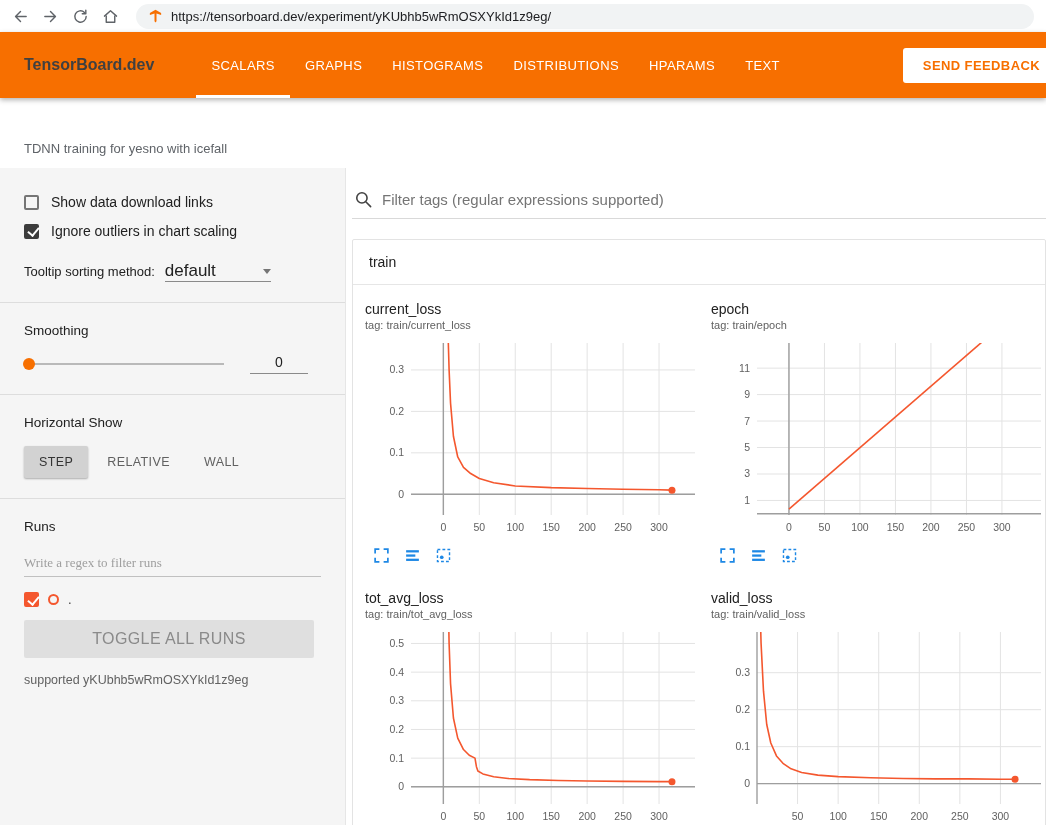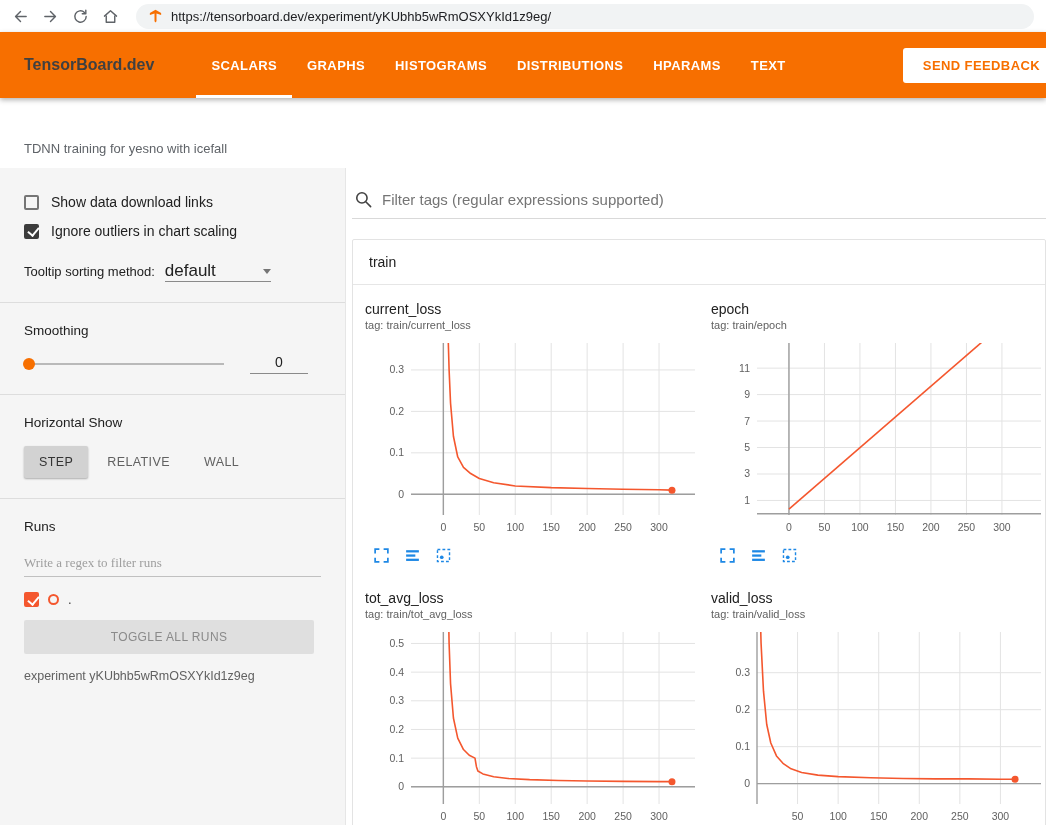--- a/index.html
+++ b/index.html
@@ -12,21 +12,21 @@
   .nav-ic{width:17px;height:17px;flex:none;cursor:pointer}
   .addr{flex:1;height:25px;background:#f1f3f4;border-radius:13px;display:flex;align-items:center;
     gap:8px;padding:0 12px;margin-left:4px;cursor:text}
   .addr-url{font-size:13px;color:#202124;white-space:nowrap}
 
   
   .tb-header{height:66px;background:var(--accent);display:flex;align-items:stretch;
     padding-left:24px;box-shadow:0 2px 5px rgba(0,0,0,.3);position:relative;z-index:5}
   .brand{align-self:center;color:#404040;font-size:16px;font-weight:700;white-space:nowrap}
   .tabs{display:flex;margin-left:42px}
-  .tab{color:#fff;font-size:13px;font-weight:700;letter-spacing:.4px;display:flex;align-items:center;
+  .tab{color:#fff;font-size:13px;font-weight:400;letter-spacing:.4px;display:flex;align-items:center;
     padding:0 15px;position:relative;cursor:pointer;white-space:nowrap}
   .tab.active::after{content:"";position:absolute;left:0;right:0;bottom:0;height:3px;background:#fff}
   .feedback-btn{align-self:center;margin-left:auto;margin-right:-14px;background:#fff;color:var(--accent);
     font-family:inherit;font-size:13px;font-weight:700;letter-spacing:.4px;padding:10px 20px;
     border:none;border-radius:3px;cursor:pointer;white-space:nowrap}
 
   .desc-bar{height:70px;display:flex;align-items:flex-end;padding:0 24px 12px;font-size:13px;color:#5f6368}
 
   .content{display:flex;height:657px}
 
@@ -54,21 +54,21 @@
   .axis-btns{display:flex;gap:4px;margin-bottom:2px}
   .axis-btn{font-family:inherit;font-size:12.5px;letter-spacing:.4px;color:#616161;border:none;
     background:transparent;padding:9px 15px;border-radius:2px;cursor:pointer}
   .axis-btn.active{background:#d2d2d2;color:#333;box-shadow:0 1px 2px rgba(0,0,0,.3)}
   .runs-filter{width:100%;border:none;border-bottom:1px solid #c0c0c0;background:transparent;
     font-family:Liberation Serif, serif;font-size:13px;color:#212121;padding:5px 0;outline:none}
   .runs-filter::placeholder{color:#9e9e9e}
   .run-row{display:flex;align-items:center;gap:9px;margin-top:15px;font-size:13px;color:#424242;cursor:pointer}
   .run-circle{width:11px;height:11px;border:2px solid var(--accent);border-radius:50%;flex:none}
   .toggle-all{margin-top:13px;width:290px;background:#dfdfdf;color:#8a8a8a;border:none;border-radius:2px;
-    font-family:inherit;font-size:12px;letter-spacing:.4px;padding:10px 0;text-align:center;cursor:pointer}
+    font-family:inherit;font-size:16px;letter-spacing:.4px;padding:10px 0;text-align:center;cursor:pointer}
   .exp-note{margin-top:15px;font-size:12.5px;color:#616161}
 
   
   .main{flex:1;padding:16px 0 0 6px;overflow:hidden;background:#fff}
   .filter-row{display:flex;align-items:center;gap:9px;padding:6px 12px 9px 2px;border-bottom:1px solid #d9d9d9}
   .filter-input{flex:1;border:none;outline:none;background:transparent;font-family:inherit;
     font-size:15px;color:#212121}
   .filter-input::placeholder{color:#757575}
   .card{margin-top:20px;border:1px solid #e3e3e3;border-radius:2px;background:#fff;min-height:600px}
   .card-header{padding:14px 16px;font-size:14px;border-bottom:1px solid #e6e6e6;cursor:pointer}
@@ -158,21 +158,21 @@
     <div class="side-label">Runs</div>
     <input class="runs-filter" placeholder="Write a regex to filter runs" style="">
     <div id="runs-list">
         <div class="run-row">
           <span class="cb checked" style="background: rgb(244, 87, 46); border-color: rgb(244, 87, 46);"></span>
           <span class="run-circle" style="border-color: rgb(244, 87, 46);"></span>
           <span>.</span>
         </div>
       </div>
     <button class="toggle-all">TOGGLE ALL RUNS</button>
-    <div class="exp-note">experiment yKUbhb5wRmOSXYkId1z9eg</div>
+    <div class="exp-note">supported yKUbhb5wRmOSXYkId1z9eg</div>
   </aside>
 
   <main class="main">
     <div class="filter-row">
       <svg width="19" height="19" viewBox="0 0 24 24">
         <circle cx="10" cy="10" r="6.5" fill="none" stroke="#424242" stroke-width="2"></circle>
         <path d="M15.2 15.2 21 21" stroke="#424242" stroke-width="2" stroke-linecap="round"></path>
       </svg>
       <input class="filter-input" placeholder="Filter tags (regular expressions supported)" style="">
     </div>

